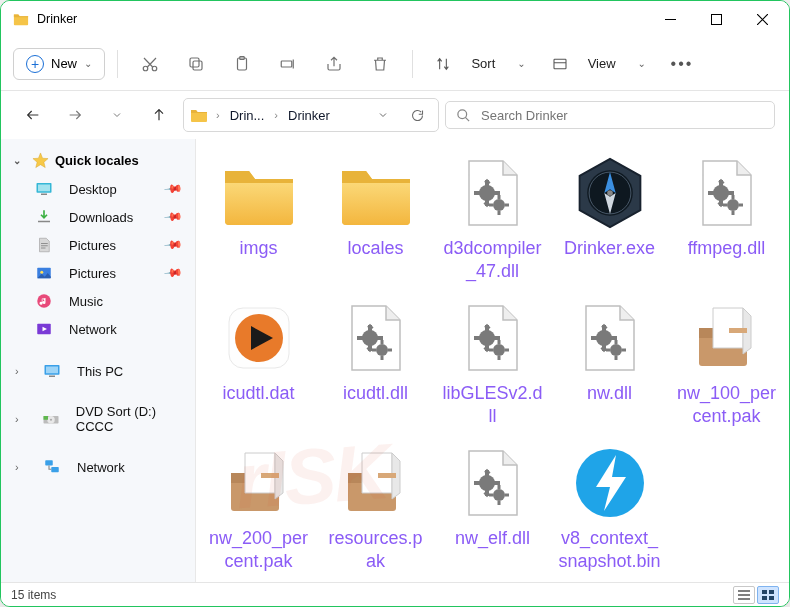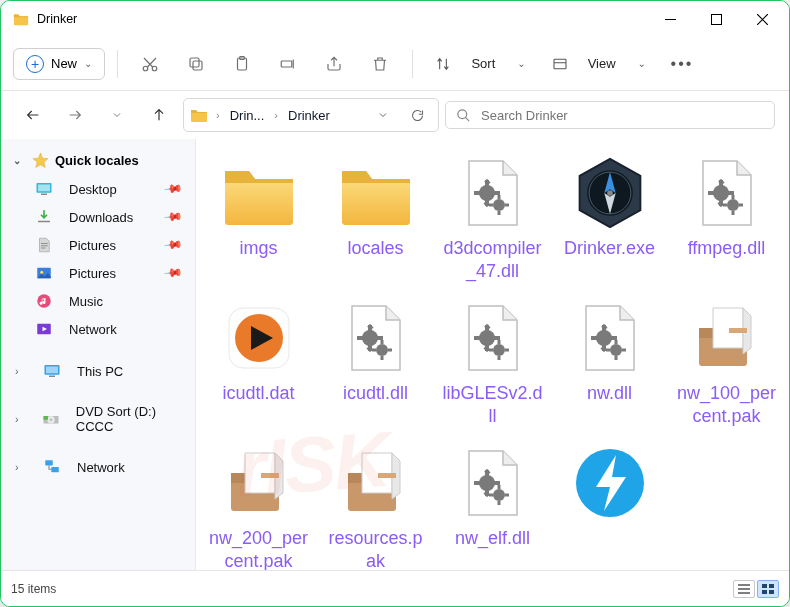--- a/index.html
+++ b/index.html
@@ -52,21 +52,21 @@
 .sidebar .sicon { width: 18px; height: 18px; display: flex; align-items: center; justify-content: center; }
 .sidebar .gap { height: 14px; }
 
 .content { flex: 1; overflow: auto; padding: 10px 6px 6px 6px; position: relative; }
 .grid { display: grid; grid-template-columns: repeat(5, 1fr); gap: 8px 4px; }
 .file { display: flex; flex-direction: column; align-items: center; text-align: center; padding: 4px 2px; border-radius: 4px; }
 .file .ficon { width: 80px; height: 80px; display: flex; align-items: center; justify-content: center; }
 .file .flabel { font-size: 18px; color: #8b5cf6; line-height: 1.25; max-width: 104px; word-break: break-word; padding-top: 4px; min-height: 32px; }
 
 
-.statusbar { height: 36px; border-top: 1px solid #e5e5e5; display: flex; align-items: center; padding: 0 10px; font-size: 12px; color: #444; background: #fff; }
+.statusbar { height: 24px; border-top: 1px solid #e5e5e5; display: flex; align-items: center; padding: 0 10px; font-size: 12px; color: #444; background: #fff; }
 .statusbar .sp { flex: 1; }
 .viewtoggle { display: flex; gap: 2px; align-items: center; }
 .viewtoggle .vt { width: 22px; height: 18px; border: 1px solid #c8c8c8; display: flex; align-items: center; justify-content: center; border-radius: 2px; }
 .viewtoggle .vt.active { background: #cfe4ff; border-color: #7fb3ef; }
 
 
 .watermark { position: absolute; left: 40px; bottom: 60px; font-size: 78px; font-weight: 800; color: rgba(220,80,50,0.08); transform: rotate(-4deg); font-style: italic; letter-spacing: -2px; pointer-events: none; user-select: none; }
 </style>
 </head>
 <body>
@@ -492,20 +492,21 @@
               </svg>
             </div>
             <div class="flabel">nw_elf.dll</div>
           </div>
           <div class="file">
             <div class="ficon">
               <svg width="76" height="76" viewBox="0 0 76 76">
                 <use href="#ico-bolt"></use>
               </svg>
             </div>
+            <div class="flabel">v8_context_snapshot.bin</div>
           </div>
         </div>
     </div>
   </div>
 
   <div class="statusbar">
     <span>15 items</span>
     <span class="sp"></span>
     <div class="viewtoggle">
       <div class="vt">

